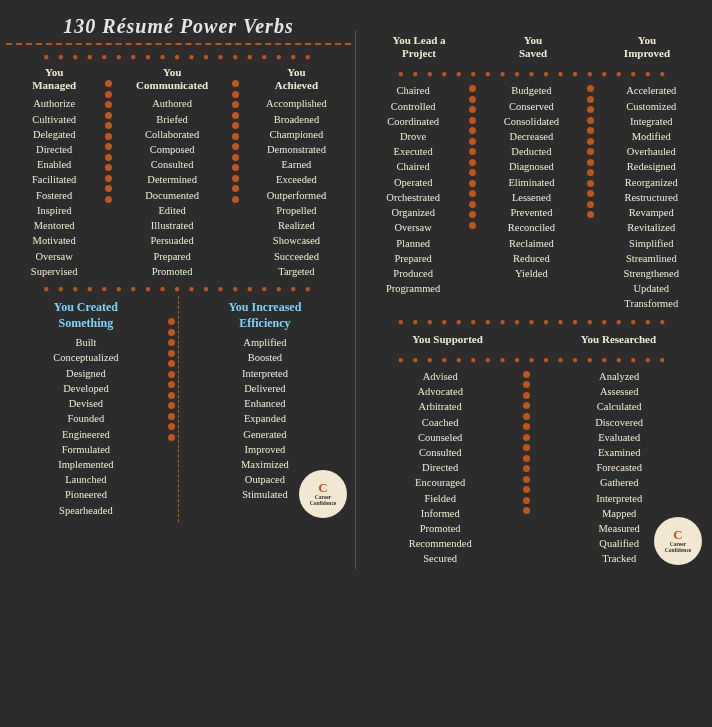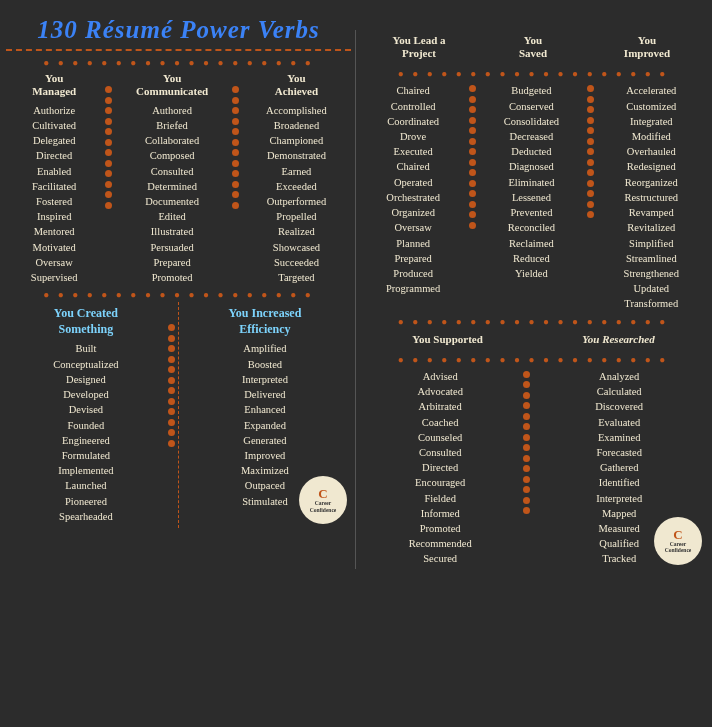--- a/index.html
+++ b/index.html
@@ -39,23 +39,23 @@
     }
 
     
     .title-block {
       text-align: center;
       padding: 8px 4px 4px 4px;
       border-bottom: 2px dashed #c0551a;
       margin-bottom: 4px;
     }
     .title-block h1 {
-      font-size: 25px;
+      font-size: 20px;
       font-weight: bold;
-      color: #3b82f6;
+      color: #e5e5e5;
       letter-spacing: 1px;
       font-style: italic;
       line-height: 1.25;
     }
 
     
     .dot-sep {
       text-align: center;
       color: #c0551a;
       font-size: 10px;
@@ -415,21 +415,21 @@
         </ul>
       </div>
     </div>
 
     <div class="dot-sep">● ● ● ● ● ● ● ● ● ● ● ● ● ● ● ● ● ● ●</div>
 
     <div style="display:grid;grid-template-columns:1fr 1fr;padding:4px 2px 2px 2px;">
       <div style="text-align:center;">
         <div class="section-header">You Supported</div>
       </div>
-      <div style="text-align:center;font-style:italic;">
+      <div style="text-align:center;">
         <div class="section-header">You Researched</div>
       </div>
     </div>
 
     <div class="dot-sep">● ● ● ● ● ● ● ● ● ● ● ● ● ● ● ● ● ● ●</div>
 
     <div class="row-with-dots" style="position:relative;">
 
       <div class="col-section" style="width:48%;">
         <ul class="word-list">
@@ -462,27 +462,27 @@
           <span></span>
           <span></span>
           <span></span>
           <span></span>
           <span></span>
       </div>
 
       <div class="col-section" style="width:52%;">
         <ul class="word-list">
           <li>Analyzed</li>
+          <li>Assessed</li>
           <li>Calculated</li>
           <li>Discovered</li>
           <li>Evaluated</li>
           <li>Examined</li>
           <li>Forecasted</li>
           <li>Gathered</li>
-          <li>Identified</li>
           <li>Interpreted</li>
           <li>Mapped</li>
           <li>Measured</li>
           <li>Qualified</li>
           <li>Tracked</li>
         </ul>
 
         <div style="position:absolute;bottom:4px;right:4px;width:48px;height:48px;background:#f0e8d0;border-radius:50%;display:flex;flex-direction:column;align-items:center;justify-content:center;">
           <div style="font-size:13px;color:#c0551a;font-weight:bold;line-height:1;">C</div>
           <div style="font-size:5.5px;color:#333;text-align:center;font-weight:bold;line-height:1.2;">Career<br>Confidence</div>

